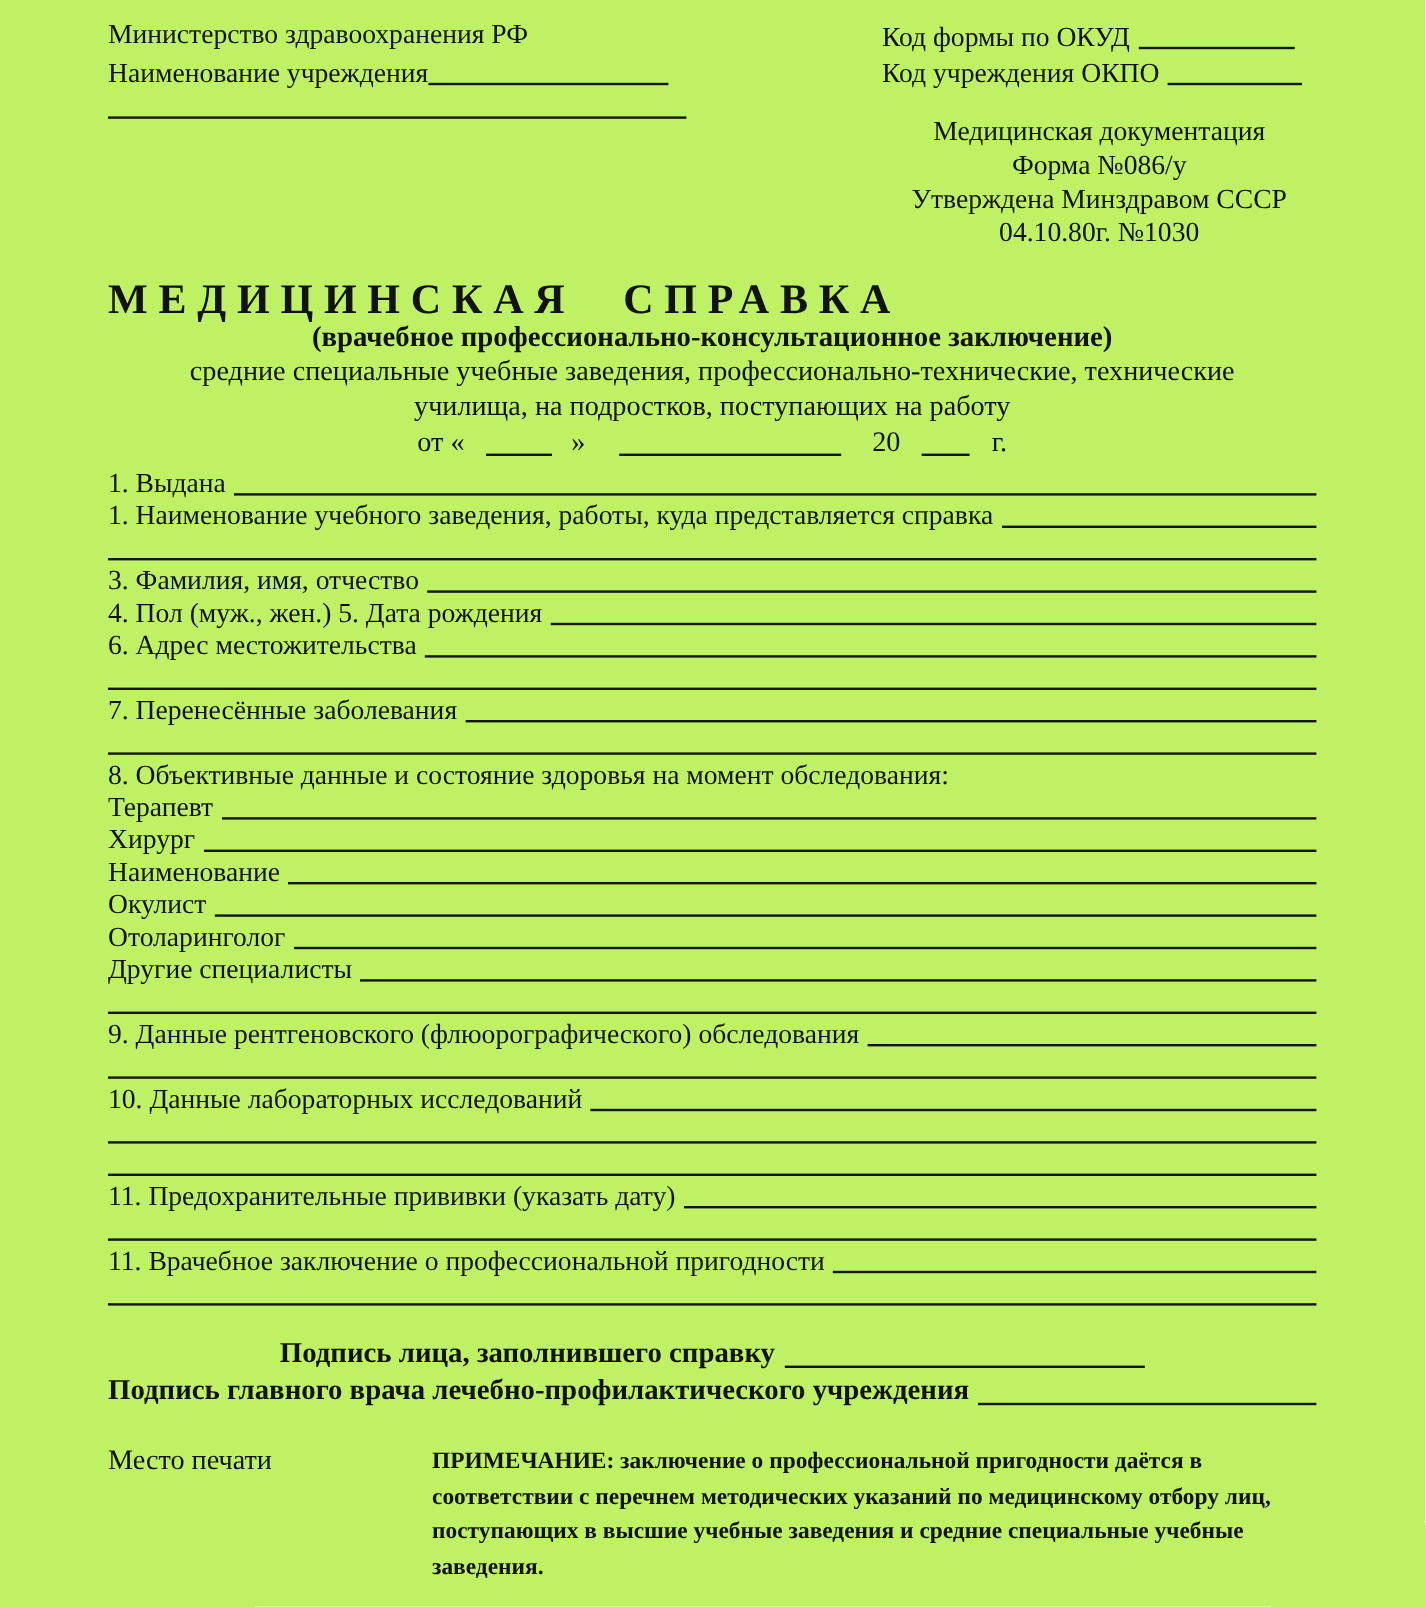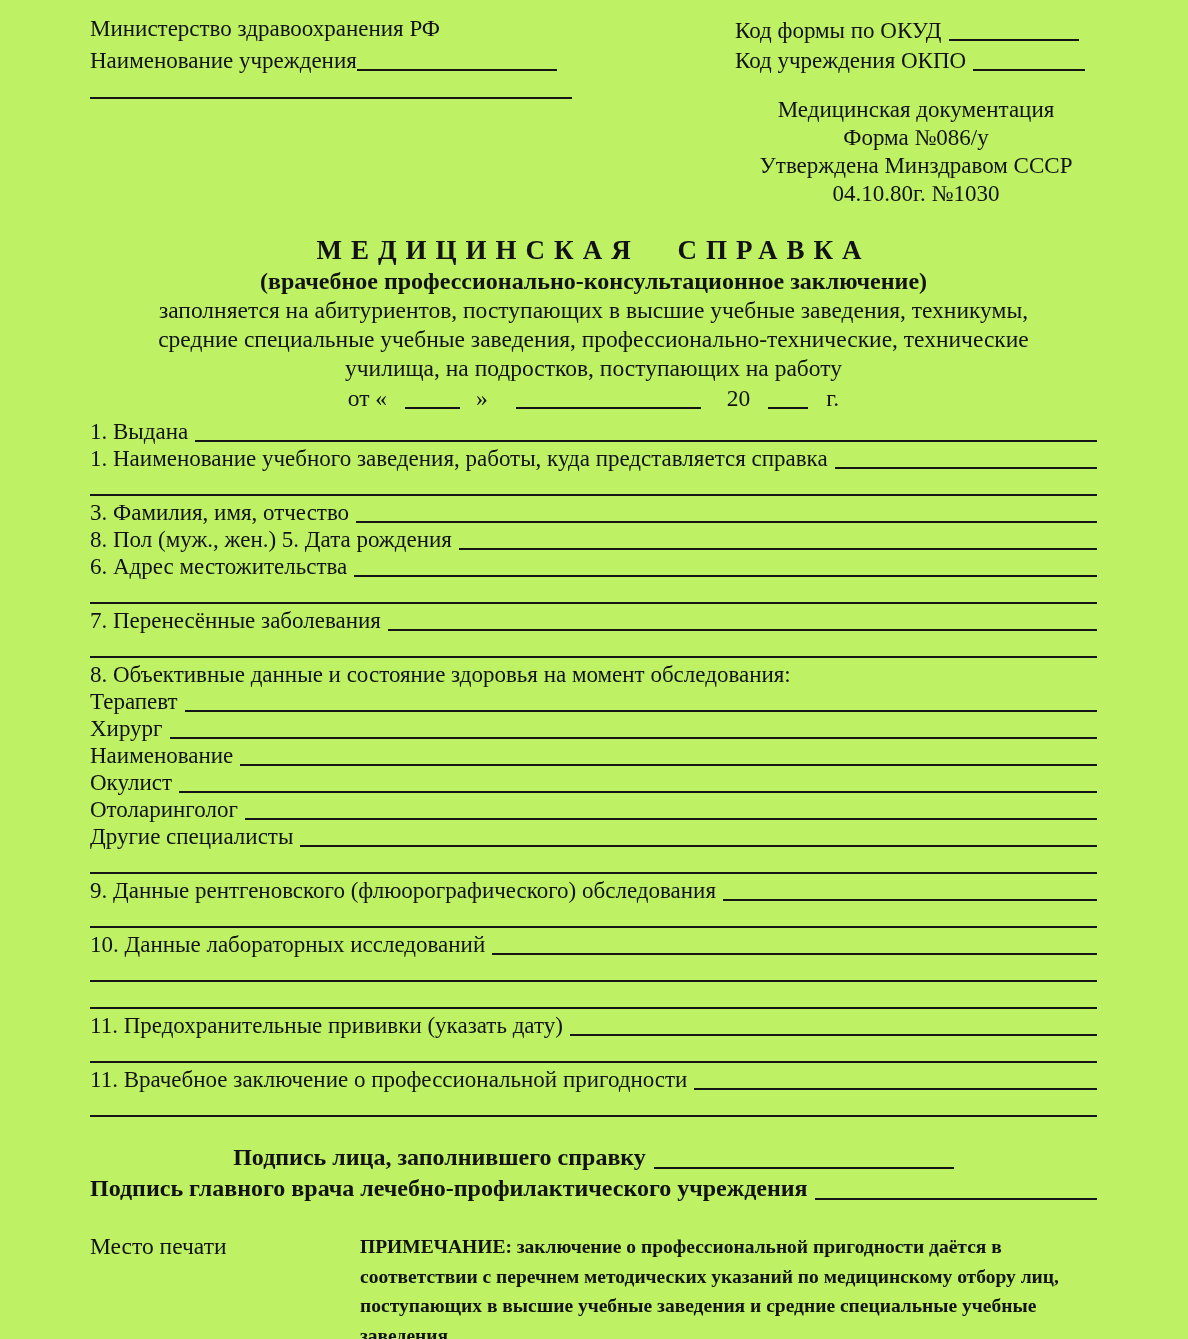--- a/index.html
+++ b/index.html
@@ -15,21 +15,21 @@
   .hdr-right { width:362px; font-size:23px; }
   .hline { line-height:30px; height:30px; }
   .hrow  { display:flex; align-items:flex-end; height:30px; }
   .blank { border-bottom:2px solid #151515; margin:0 0 3px 7px; }
   .blank.grow  { flex:1 1 auto; }
   .blank.tight { margin-left:0; }
   .hdr-rule { width:482px; height:23px; border-bottom:2px solid #151515; }
   .doc-block { margin-top:22px; text-align:center; line-height:28px; }
   
   .title {
-    margin-top:26px; text-align:center; font-weight:bold; font-size:27px;
+    margin-top:26px; font-weight:bold; font-size:35px;
     line-height:32px; letter-spacing:9px; word-spacing:22px;
   }
   .subtitle { text-align:center; font-weight:bold; font-size:24px; line-height:30px; }
   .desc { text-align:center; font-size:23.5px; line-height:29px; }
   .dateline { display:flex; justify-content:center; align-items:flex-end; height:29px; font-size:23.5px;gap:16px; }
   .dateline .b1 { width:55px;  flex:none; border-bottom:2px solid #151515; margin:0 0 3px 2px; }
   .dateline .b2 { width:185px; flex:none; border-bottom:2px solid #151515; margin:0 10px 3px 12px; }
   .dateline .b3 { width:40px;  flex:none; border-bottom:2px solid #151515; margin:0 2px 3px 2px; }
   
   .form { margin-top:6px; font-size:23px; }
@@ -73,21 +73,20 @@
         <div>Медицинская документация</div>
         <div>Форма №086/у</div>
         <div>Утверждена Минздравом СССР</div>
         <div>04.10.80г. №1030</div>
       </div>
     </div>
   </div>
 
   <div class="title">МЕДИЦИНСКАЯ СПРАВКА</div>
   <div class="subtitle">(врачебное профессионально-консультационное заключение)</div>
-  <div class="desc">заполняется на абитуриентов, поступающих в высшие учебные заведения, техникумы,</div>
   <div class="desc">средние специальные учебные заведения, профессионально-технические, технические</div>
   <div class="desc">училища, на подростков, поступающих на работу</div>
   <div class="dateline">
     <span>от «</span>
       <span class="b1"></span>
       <span>»</span>
       <span class="b2"></span>
       <span>20</span>
       <span class="b3"></span>
       <span>г.</span>
@@ -103,21 +102,21 @@
         <span class="blank grow"></span>
       </div>
     <div class="row">
         <span class="blank grow tight"></span>
       </div>
     <div class="row">
         <span class="lbl">3. Фамилия, имя, отчество</span>
         <span class="blank grow"></span>
       </div>
     <div class="row">
-        <span class="lbl">8. Пол (муж., жен.) 5. Дата рождения</span>
+        <span class="lbl">4. Пол (муж., жен.) 5. Дата рождения</span>
         <span class="blank grow"></span>
       </div>
     <div class="row">
         <span class="lbl">6. Адрес местожительства</span>
         <span class="blank grow"></span>
       </div>
     <div class="row">
         <span class="blank grow tight"></span>
       </div>
     <div class="row">

